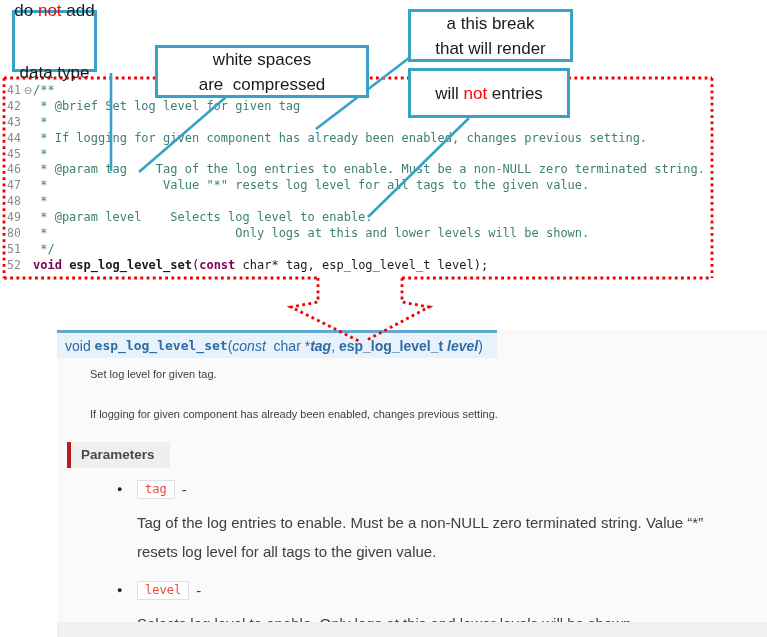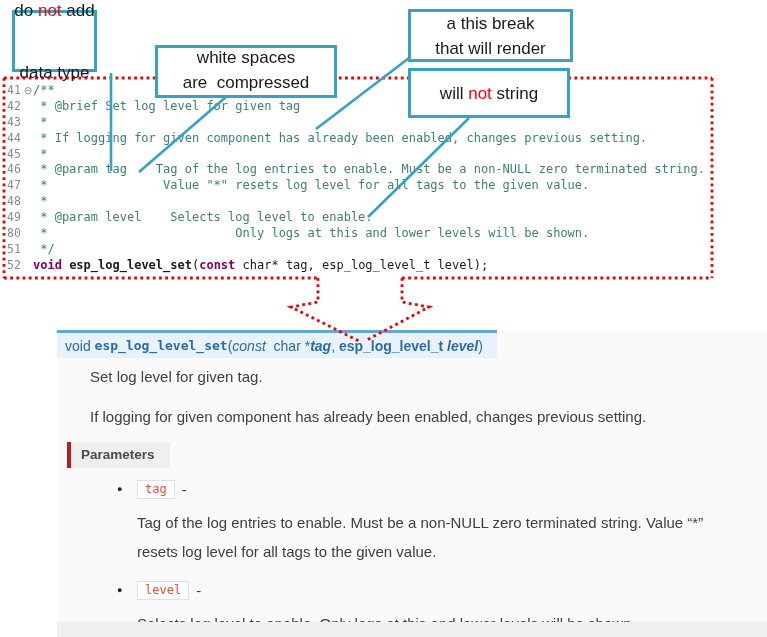--- a/index.html
+++ b/index.html
@@ -39,21 +39,21 @@
           border-top:3px solid #64a7d2;box-sizing:border-box;
           display:flex;align-items:center;padding-left:8px;white-space:pre;}
   #sigbar span{color:#2e6ba4;font-size:14px;}
   .sg-ret{font-family:"Liberation Sans",sans-serif;}
   .sg-name{font-family:"DejaVu Sans Mono",monospace;font-weight:bold;font-size:13px !important;}
   .sg-p{font-family:"Liberation Sans",sans-serif;}
   .sg-kw{font-family:"Liberation Sans",sans-serif;font-style:italic;}
   .sg-type{font-family:"Liberation Sans",sans-serif;font-weight:bold;}
   .sg-param{font-family:"Liberation Sans",sans-serif;font-weight:bold;font-style:italic;}
 
-  .doc-p{position:absolute;left:33px;font-size:15px;color:#404040;white-space:nowrap;}
+  .doc-p{position:absolute;left:33px;font-size:11px;color:#404040;white-space:nowrap;}
   #params-label{position:absolute;left:10px;top:112px;display:inline-block;
                 background:#efefef;border-left:4px solid #b91c1c;
                 padding:5px 15px 6px 10px;font-size:13.5px;font-weight:bold;color:#4a4a4a;}
   #param-list{position:absolute;left:80px;top:148px;width:640px;}
   .param-item{position:relative;margin-bottom:13px;}
   .param-item .bullet{position:absolute;left:-20px;top:1px;color:#222;font-size:15px;}
   .pname-row{display:flex;align-items:center;height:22px;margin-bottom:8px;}
   .pname{display:inline-block;border:1px solid #e0e0e0;background:#ffffff;
          font-family:"DejaVu Sans Mono",monospace;font-size:12px;color:#e74c3c;
          padding:1px 7px 2px 7px;}
@@ -149,32 +149,32 @@
       <line x1="409" y1="58" x2="316" y2="129"></line>
       <line x1="469" y1="118" x2="368" y2="217"></line>
     </g>
   </svg>
 
   <div class="callout" style="left:12px;top:10px;width:85px;height:62px;gap:37px;">
     <div class="cl-line"><span>do </span><span class="red">not</span><span> add</span></div>
     <div class="cl-line">data type</div>
   </div>
 
-  <div class="callout" style="left:155px;top:45px;width:182px;height:53px;justify-content:flex-end;">
+  <div class="callout" style="left:155px;top:45px;width:214px;height:53px;">
     <div class="cl-line">white spaces</div>
     <div class="cl-line">are  compressed</div>
   </div>
 
   <div class="callout" style="left:408px;top:9px;width:165px;height:53px;">
     <div class="cl-line">a this break</div>
     <div class="cl-line">that will render</div>
   </div>
 
   <div class="callout" style="left:408px;top:68px;width:162px;height:50px;">
-    <div class="cl-line"><span>will </span><span class="red">not</span><span> string</span></div>
+    <div class="cl-line"><span>will </span><span class="red">not</span><span> entries</span></div>
   </div>
 
   <div id="docpanel">
     <div id="sigbar"><span class="sg-ret">void </span><span class="sg-name">esp_log_level_set</span><span class="sg-p">(</span><span class="sg-kw">const</span><span class="sg-p">  char </span><span class="sg-p">*</span><span class="sg-param">tag</span><span class="sg-p">, </span><span class="sg-type">esp_log_level_t </span><span class="sg-param">level</span><span class="sg-p">)</span></div>
     <div class="doc-p" style="top:38px;">Set log level for given tag.</div>
     <div class="doc-p" style="top:78px;">If logging for given component has already been enabled, changes previous setting.</div>
     <div id="params-label">Parameters</div>
     <div id="param-list">
         <div class="param-item">
           <span class="bullet" style="font-size: 9px; top: 6px;">●</span>

